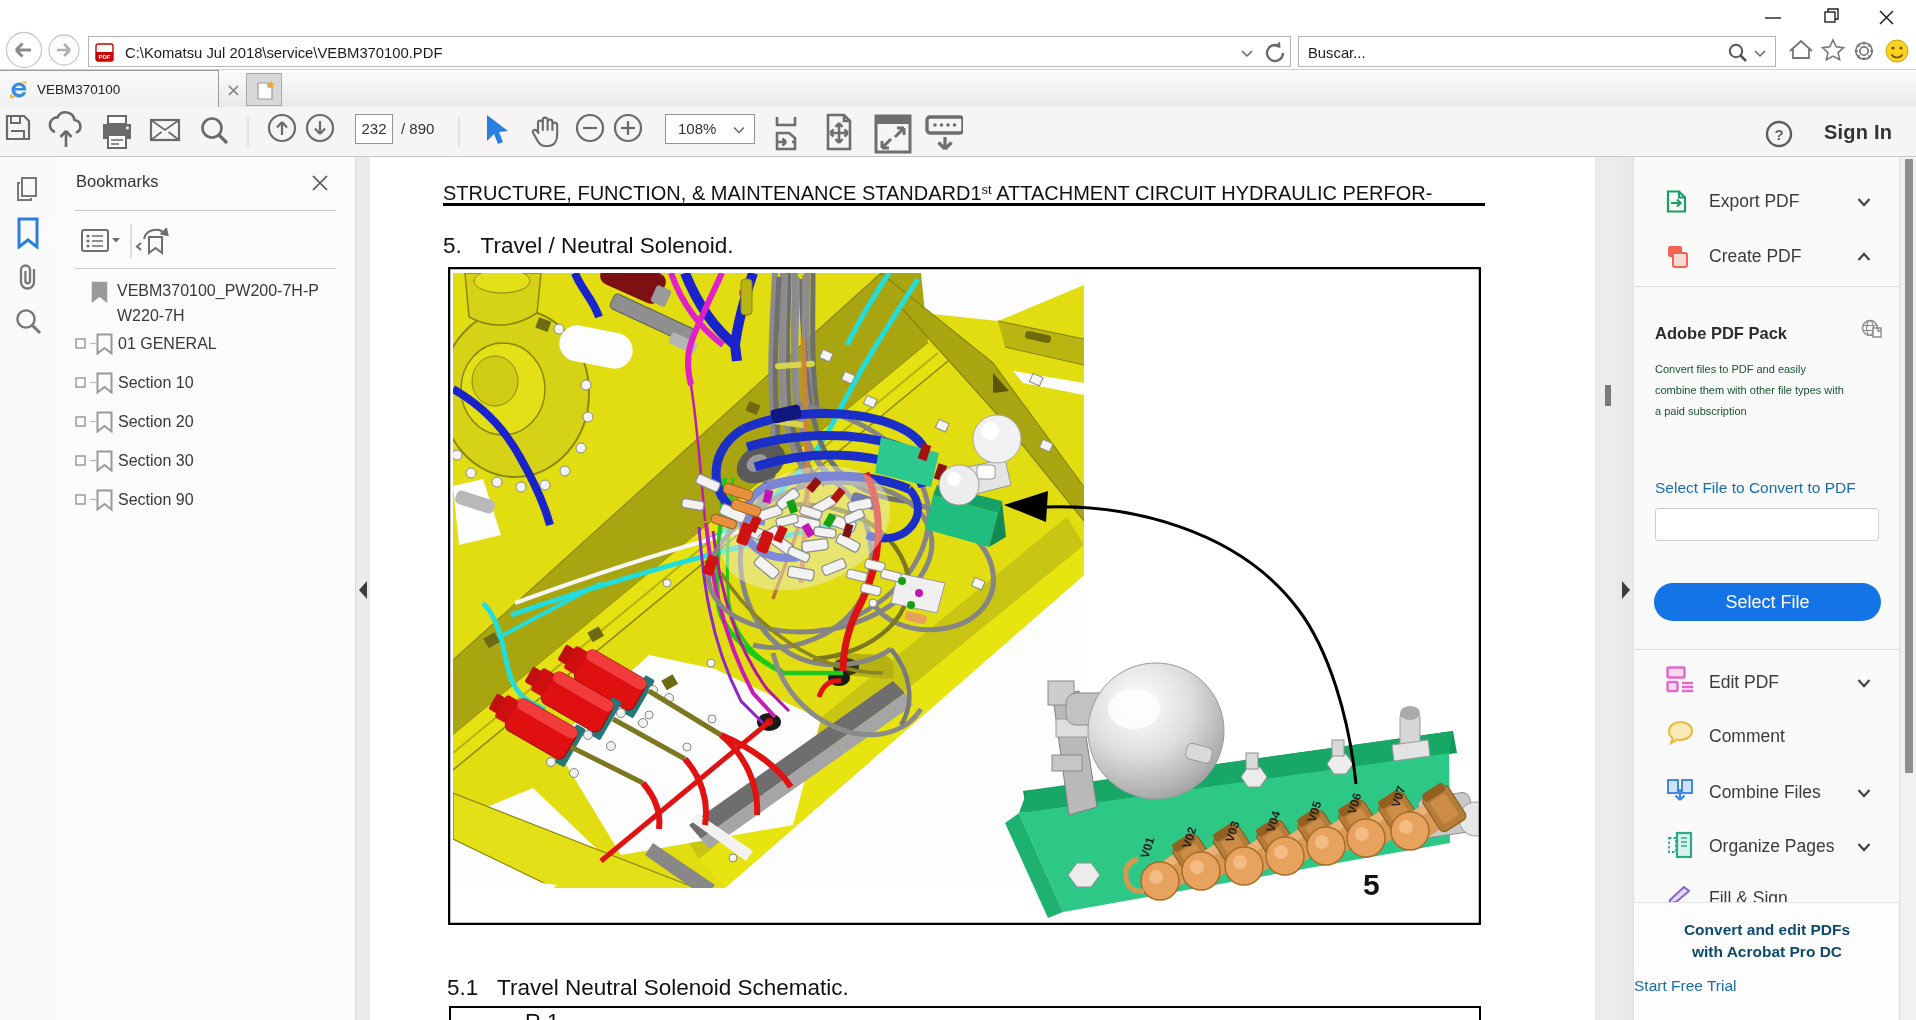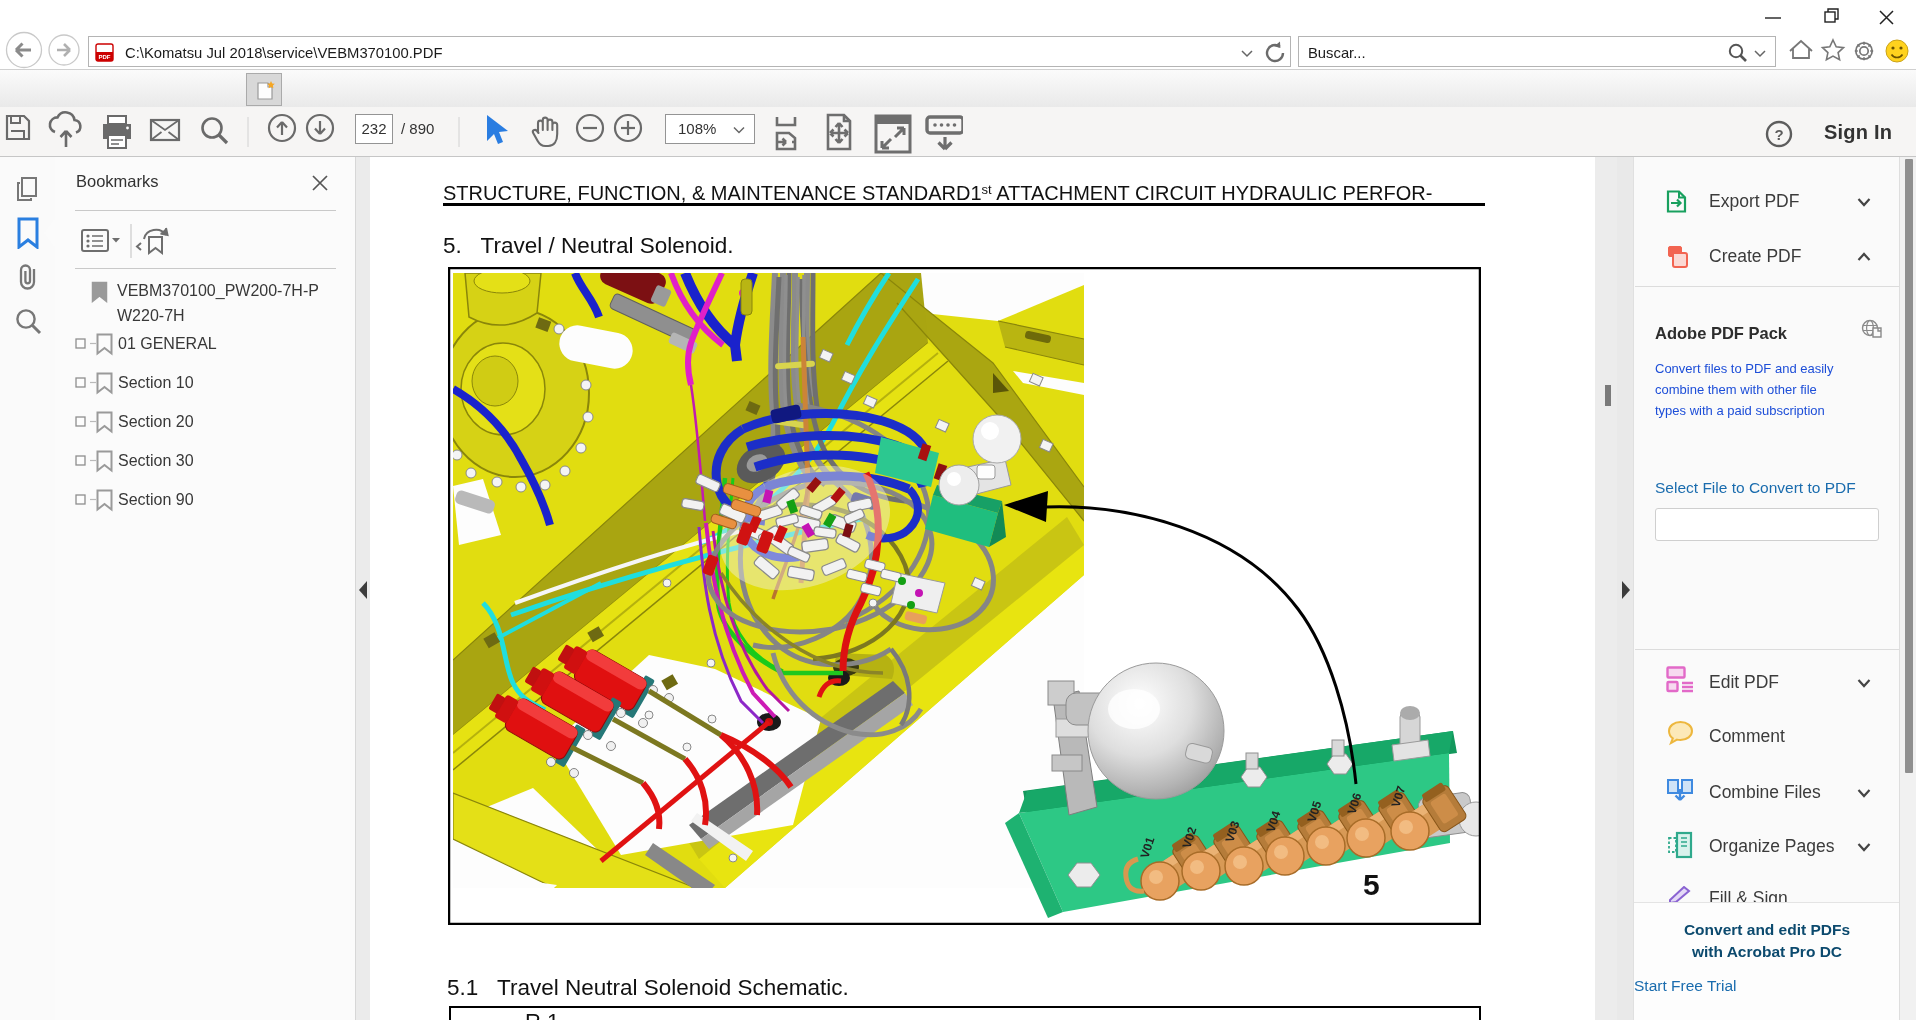--- a/index.html
+++ b/index.html
@@ -84,20 +84,30 @@
         <path d="M78 5.8 v3 M78 21.2 v3 M68.8 15 h3 M84.2 15 h3 M71.5 8.5 l2.1 2.1 M82.4 19.4 l2.1 2.1 M84.5 8.5 l-2.1 2.1 M73.6 19.4 l-2.1 2.1"></path>
         <circle cx="78" cy="15" r="8.2"></circle>
       </g>
       <circle cx="111" cy="15" r="11" fill="#ffd21e" stroke="#caa31a" stroke-width="1"></circle>
       <circle cx="107" cy="12" r="1.6" fill="#6b5200"></circle>
       <circle cx="115" cy="12" r="1.6" fill="#6b5200"></circle>
       <path d="M105.5 18.5 a6.5 6.5 0 0 0 11 0" fill="none" stroke="#6b5200" stroke-width="1.6"></path>
     </svg>
   </div>
   <div id="tabbar" class="abs">
+    <div id="tab">
+      <svg class="abs" style="left:9px;top:9px" width="20" height="20" viewBox="0 0 24 24">
+        <path d="M12 3 a9 9 0 1 0 8.6 11.6 h-4.1 a5 5 0 0 1 -9.1-2.1 h13.5 a9 9 0 0 0 -8.9-9.5 z M7.6 9.5 a5 5 0 0 1 8.9 0 z" fill="#3a8edb"></path>
+        <path d="M21.5 3.2 c-1.8-2.6-5.6-2.2-8.6 0.1 2.6-1 5.2-0.8 6.6 0.9 z M2.8 15.5 c-1.9 2.8-2 5.5-0.4 6.3 1.6 0.8 4-0.3 5.8-2.2 -2.4 0.9-4.6 0.5-5.4-4.1 z" fill="#f2b51e"></path>
+      </svg>
+      <div class="abs" style="left:37px;top:11px;font-size:13.5px;color:#222">VEBM370100</div>
+      <svg class="abs" style="left:227px;top:13px" width="13" height="13" viewBox="0 0 13 13">
+          <path d="M2 2 l9 9 M11 2 l-9 9" stroke="#7e7e7e" stroke-width="1.6"></path>
+        </svg>
+    </div>
     <div id="newtab">
       <svg class="abs" style="left:8px;top:6px" width="22" height="22" viewBox="0 0 22 22">
         <path d="M3 3 h10 l4 4 v12 h-14 z" fill="#fdfdfd" stroke="#9a9a9a" stroke-width="1.2"></path>
         <path d="M13 3 v4 h4" fill="none" stroke="#9a9a9a" stroke-width="1.2"></path>
         <path d="M16 1 l1.2 2.4 2.6 0.4 -1.9 1.8 0.5 2.6 -2.4-1.2 -2.4 1.2 0.5-2.6 -1.9-1.8 2.6-0.4 z" fill="#f5a623"></path>
       </svg>
     </div>
   </div>
   <div id="toolbar" class="abs">
     <svg class="abs" style="left:0;top:0" width="760" height="50" viewBox="0 0 760 50">
@@ -693,23 +703,24 @@
           <path d="M2.5 11 l5.5-6 5.5 6" fill="none" stroke="#444" stroke-width="2.2"></path>
         </svg>
       <div class="abs" style="left:1px;top:129px;width:264px;height:1px;background:#dcdcdc"></div>
       <div class="abs" style="left:21px;top:167px;font-size:16.5px;font-weight:bold;color:#2d2d2d">Adobe PDF Pack</div>
       <svg class="abs" style="left:227px;top:162px" width="22" height="20" viewBox="0 0 22 20">
         <circle cx="9" cy="9" r="7.5" fill="none" stroke="#8a8a8a" stroke-width="1.4"></circle>
         <ellipse cx="9" cy="9" rx="3.4" ry="7.5" fill="none" stroke="#8a8a8a" stroke-width="1.2"></ellipse>
         <path d="M2 6.5 h14 M2 11.5 h14" stroke="#8a8a8a" stroke-width="1.2"></path>
         <path d="M12 9 h8 l0 9 h-8 z M17 9 v3 h3" fill="#fafafa" stroke="#8a8a8a" stroke-width="1.4"></path>
       </svg>
-      <div class="abs" style="left:21px;top:202px;width:190px;font-size:13px;line-height:20.8px;color:#1d4ed8">Convert files to PDF and easily combine them with other file types with a paid subscription</div>
+      <div class="abs" style="left:21px;top:202px;width:190px;font-size:11px;line-height:20.8px;color:#14532d">Convert files to PDF and easily combine them with other file types with a paid subscription</div>
       <div class="abs" style="left:21px;top:322px;font-size:15.5px;color:#1a6cae">Select File to Convert to PDF</div>
       <div class="abs" style="left:21px;top:351px;width:224px;height:33px;background:#fff;border:1px solid #cfcfcf;border-radius:3px"></div>
+      <div class="abs" style="left:20px;top:426px;width:227px;height:38px;background:#1473e6;border-radius:19px;color:#fff;font-size:18px;text-align:center;line-height:38px">Select File</div>
       <div class="abs" style="left:1px;top:492px;width:264px;height:1px;background:#dcdcdc"></div>
       <svg class="abs" style="left:32px;top:509px" width="29" height="30" viewBox="0 0 29 30">
         <rect x="1.5" y="1.5" width="17" height="10" rx="1" fill="#f7d9f0" stroke="#e269c8" stroke-width="2.4"></rect>
         <rect x="1.5" y="16" width="10" height="9" rx="1" fill="#f7d9f0" stroke="#e269c8" stroke-width="2.4"></rect>
         <path d="M16 17 h11 M16 21 h11 M16 25 h11" stroke="#e269c8" stroke-width="2.4"></path>
       </svg>
       <div class="toolitem" style="top:515px">Edit PDF</div>
       <svg class="chev" style="top:518px" viewBox="0 0 16 16">
           <path d="M2.5 5 l5.5 6 5.5-6" fill="none" stroke="#444" stroke-width="2.2"></path>
         </svg>

